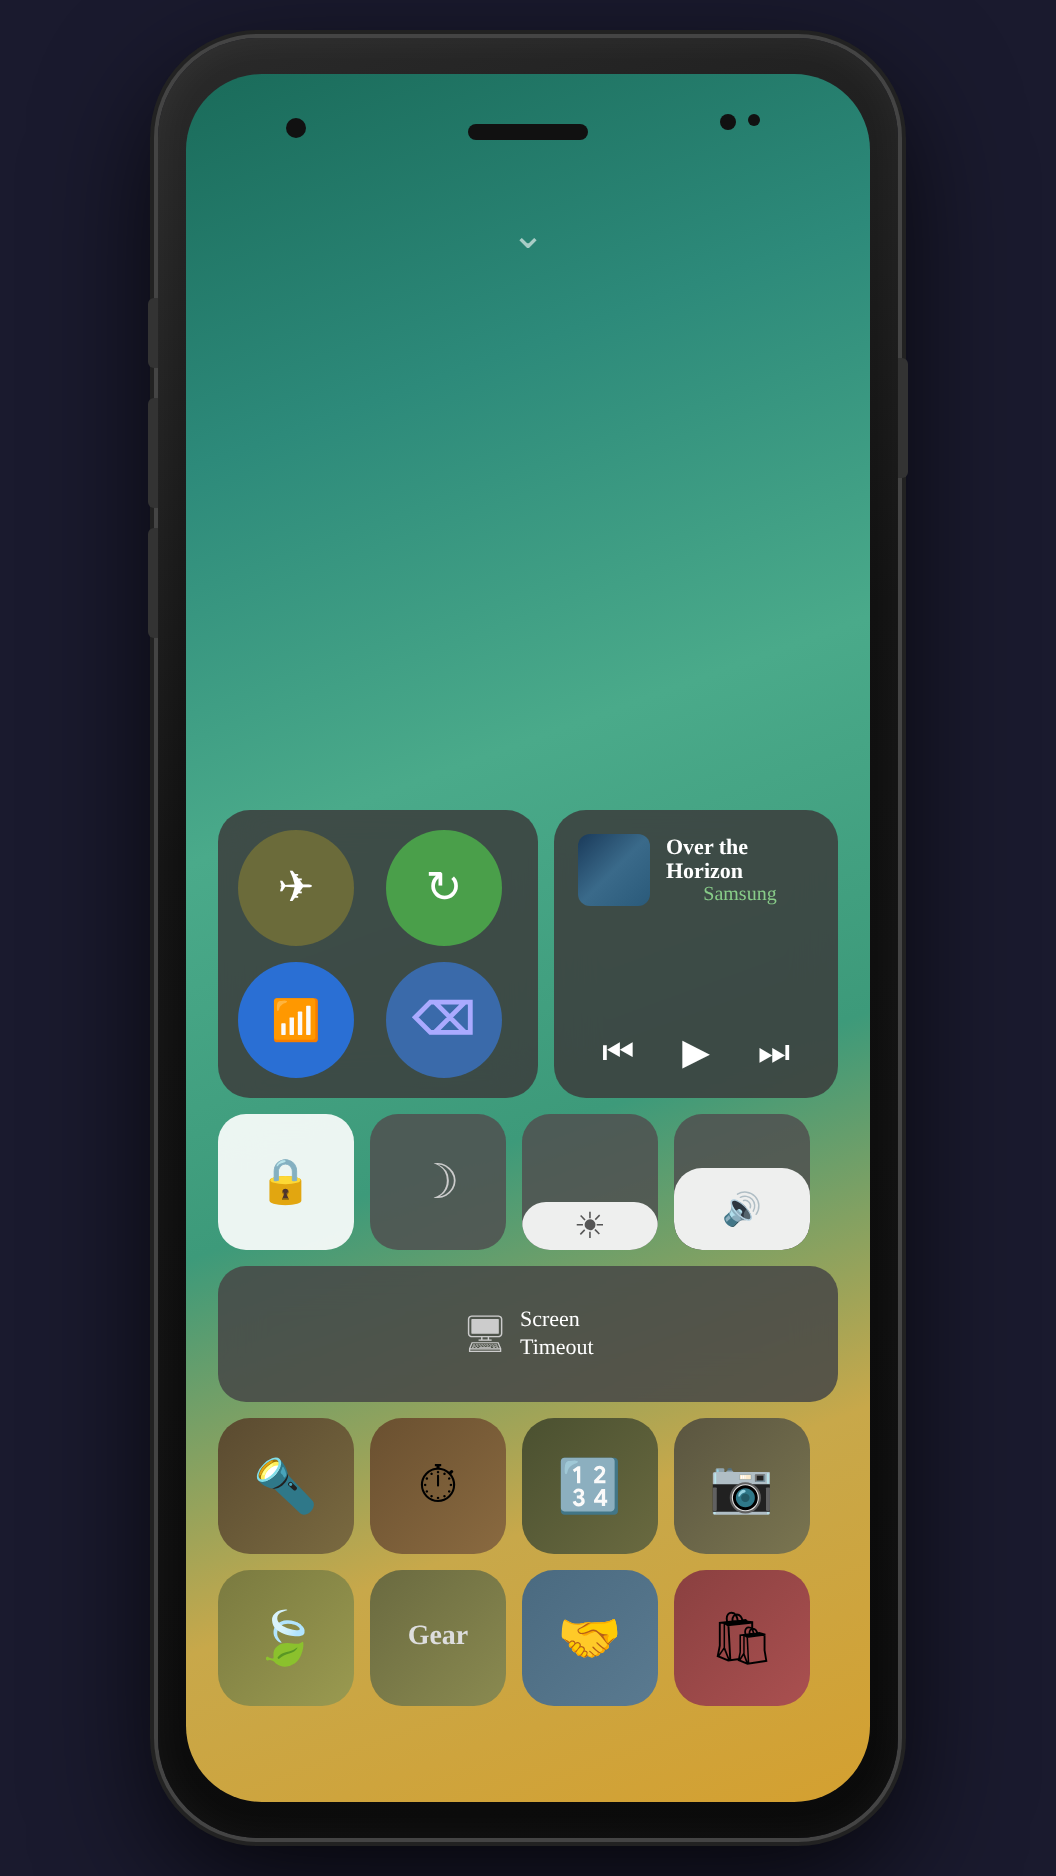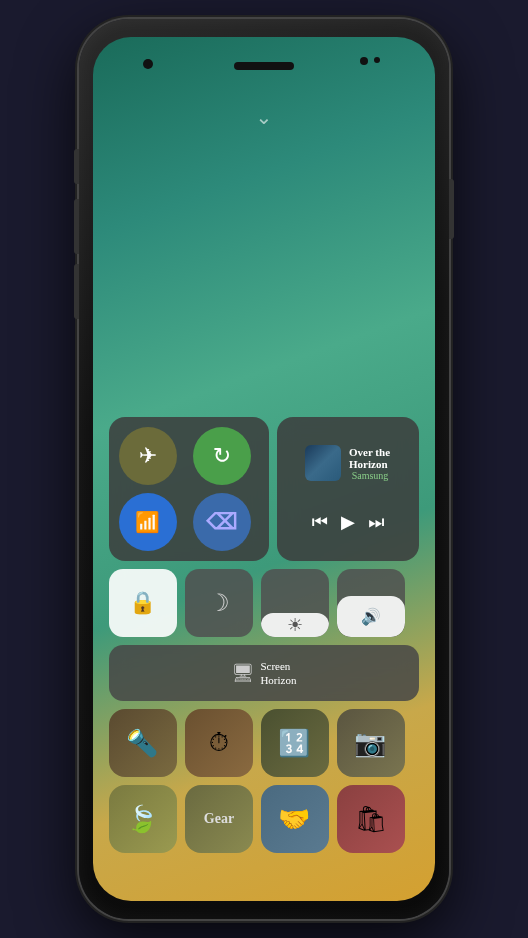--- a/index.html
+++ b/index.html
@@ -155,21 +155,21 @@
 
     .conn-btn.bluetooth {
       background: #3a6aaa;
       color: #fff;
     }
 
     .media-block {
       flex: 1;
       background: rgba(60,60,60,0.85);
       border-radius: 16px;
-      padding: 28px;
+      padding: 12px;
       display: flex;
       flex-direction: column;
       justify-content: space-between;
       backdrop-filter: blur(10px);
     }
 
     .media-header {
       display: flex;
       align-items: center;
       gap: 8px;
@@ -268,21 +268,21 @@
       background: rgba(255,255,255,0.9);
       border-radius: 14px;
       height: 60%;
       display: flex;
       align-items: center;
       justify-content: center;
     }
 
     .screen-timeout-btn {
       flex: 1;
-      height: 56px;
+      height: 68px;
       background: rgba(70,70,70,0.85);
       border-radius: 14px;
       display: flex;
       align-items: center;
       justify-content: center;
       gap: 6px;
       backdrop-filter: blur(10px);
     }
 
     .screen-timeout-text {
@@ -471,21 +471,21 @@
             <span style="font-size:16px;color:#555;">🔊</span>
           </div>
         </div>
       </div>
 
       <div class="utils-row">
         <div class="screen-timeout-btn">
           <span class="icon-screen"></span>
           <div class="screen-timeout-text">
             <span>Screen</span><br>
-            <span>Horizon</span>
+            <span>Timeout</span>
           </div>
         </div>
       </div>
 
       <div class="app-row">
         <div class="app-icon torch">
           <span>🔦</span>
         </div>
         <div class="app-icon timer">
           <span>⏱</span>

